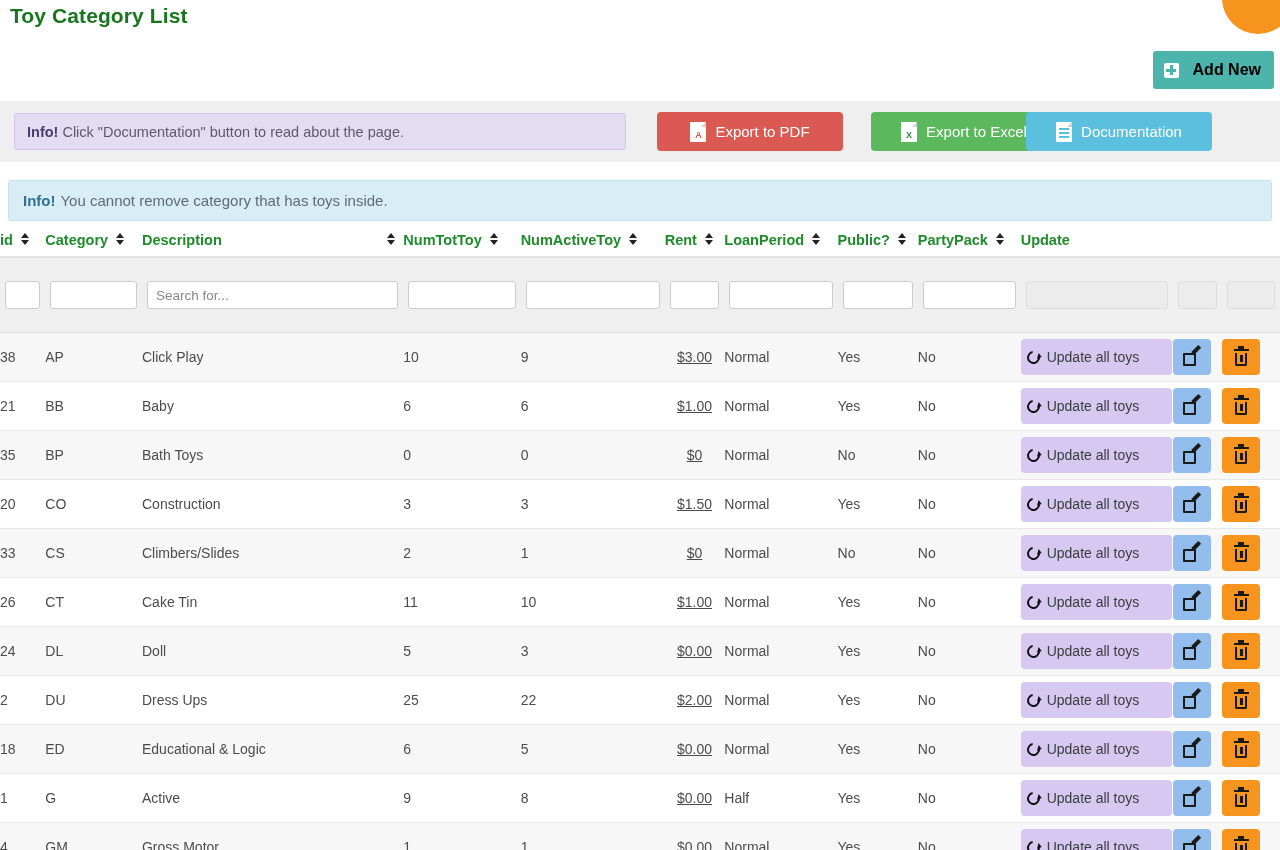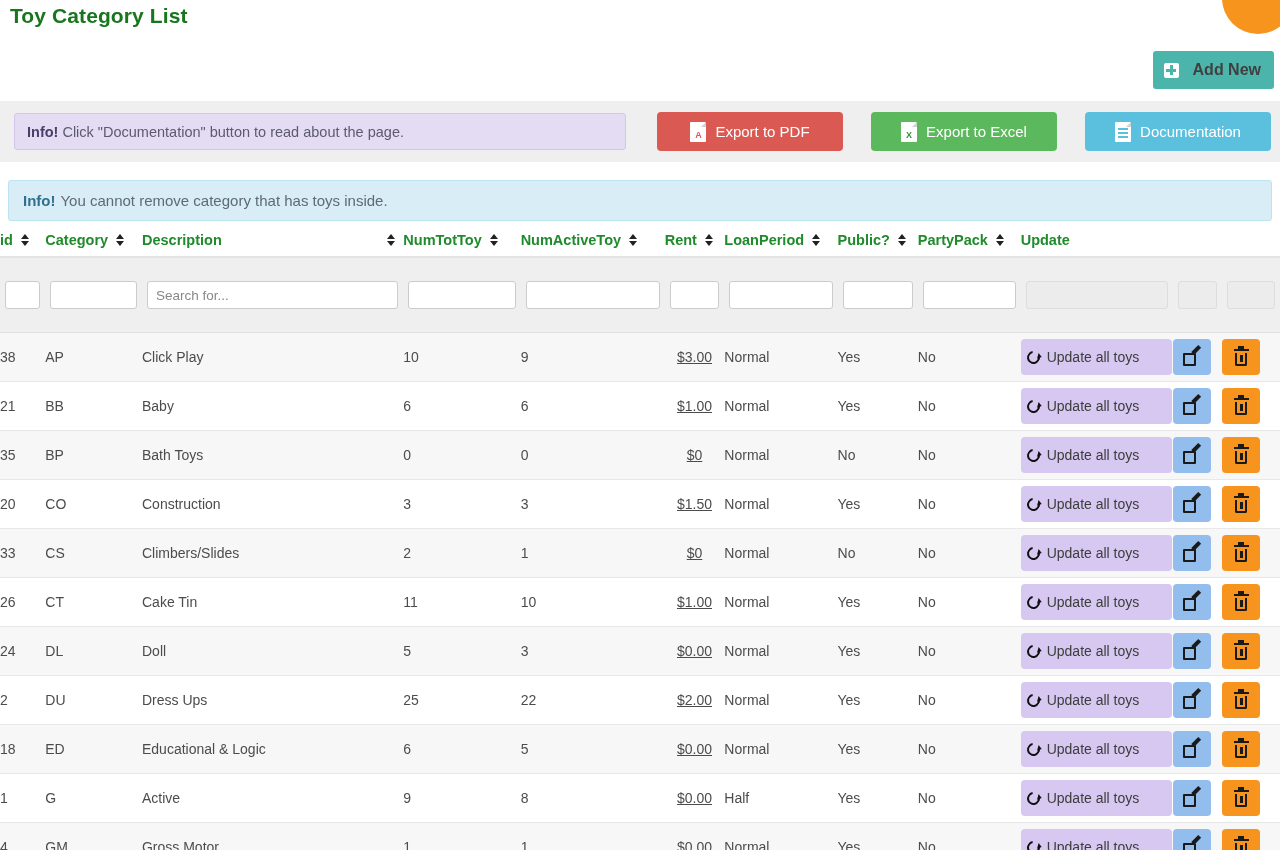--- a/index.html
+++ b/index.html
@@ -31,21 +31,21 @@
     color: #17761e;
     letter-spacing: .1px;
   }
 
   
   .add-new-btn {
     position: absolute;
     right: 6px; top: 51px;
     height: 38px;
     background: #4cb5ab;
-    color: #404040;
+    color: #000000;
     border: none;
     border-radius: 3px;
     font-size: 16px;
     font-weight: bold;
     padding: 0 13px 0 11px;
     display: flex; align-items: center; gap: 14px;
     cursor: pointer;
     font-family: "Liberation Sans", sans-serif;
   }
   .plus-square {
@@ -89,21 +89,21 @@
     border: none; border-radius: 4px;
     color: #fff;
     font-size: 15px;
     display: flex; align-items: center; justify-content: center;
     gap: 9px;
     cursor: pointer;
     font-family: "Liberation Sans", sans-serif;
   }
   .btn-pdf   { left: 657px; width: 186px; background: #da5a53; }
   .btn-excel { left: 871px; width: 186px; background: #5cb85c; }
-  .btn-doc   { left: 1085px; width: 186px; background: #5bc0de; }
+  .btn-doc   { left: 1026px; width: 186px; background: #5bc0de; }
 
   .file-icon {
     width: 16px; height: 20px;
     background: #fff;
     border-radius: 1px;
     position: relative;
     flex: 0 0 auto;
     display: flex; align-items: flex-end; justify-content: center;
     font-size: 9px; font-weight: bold;
     padding-bottom: 2px;
@@ -145,21 +145,21 @@
   table.cat-table th {
     text-align: left;
     font-size: 14.5px;
     font-weight: bold;
     color: #1f8b2b;
     padding: 2px 0 8px 0;
     vertical-align: middle;
     border-bottom: 2px solid #e4e4e4;
     white-space: nowrap;
   }
-  .th-inner { display: flex; align-items: center; }
+  .th-inner { display: flex; }
   .sort-ic {
     display: inline-block;
     width: 11px; margin-left: 7px;
     position: relative; height: 14px;
     flex: 0 0 auto;
   }
   .sort-ic::before, .sort-ic::after {
     content: ""; position: absolute; left: 1px;
     border-left: 4.5px solid transparent;
     border-right: 4.5px solid transparent;

